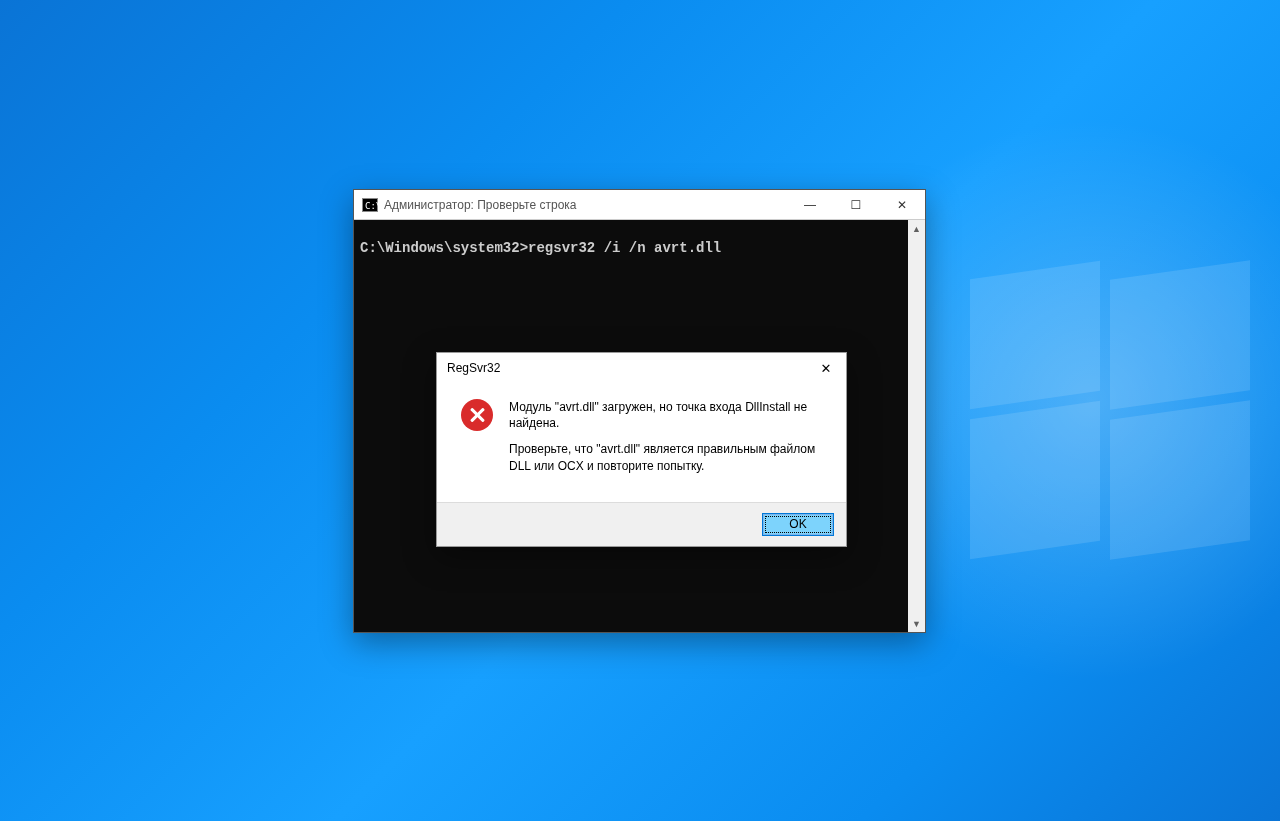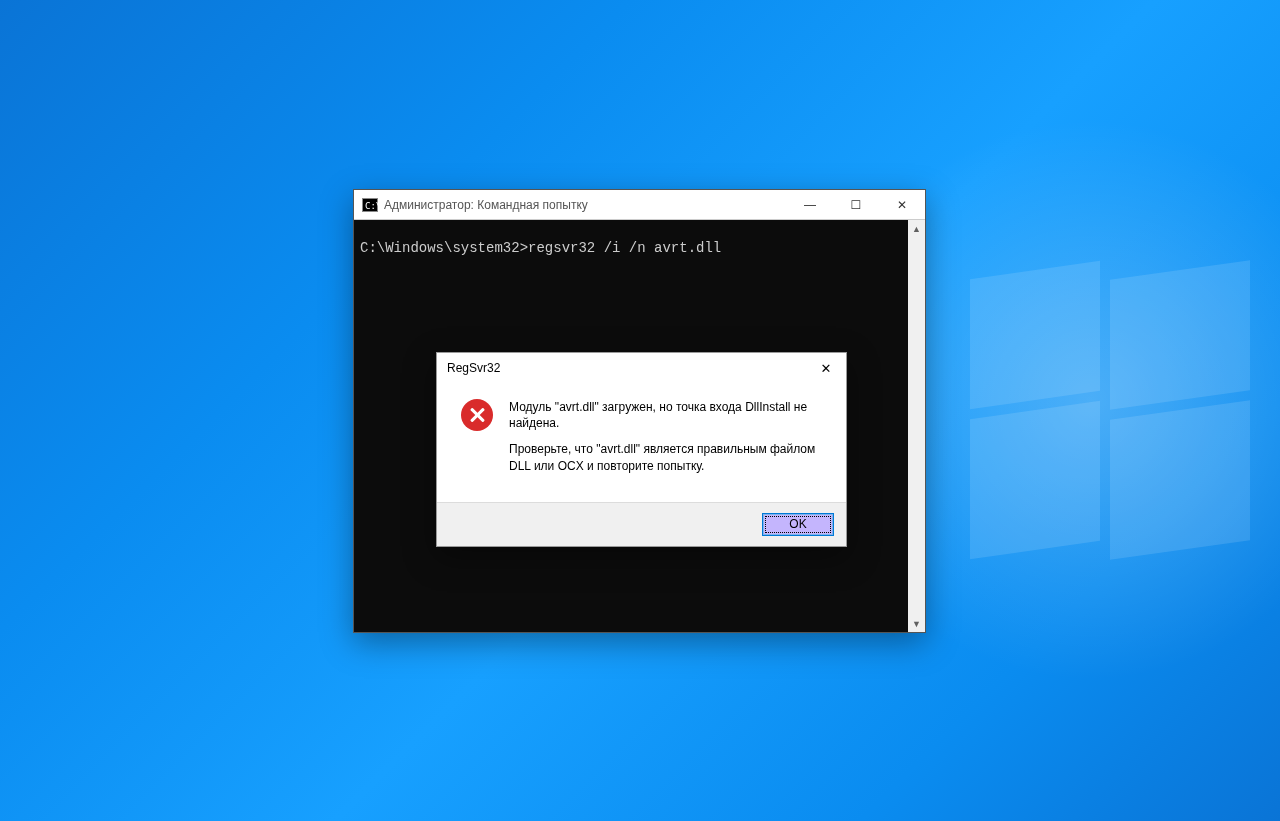--- a/index.html
+++ b/index.html
@@ -45,21 +45,21 @@
     width:46px; height:30px; display:flex; align-items:center; justify-content:center;
     font-size:12px; color:#333;
   }
 
   .cmd-body {
     position:absolute; left:0; top:30px; right:17px; bottom:0;
     background:#0c0c0c; color:#cccccc;
     font-family: Consolas, "Courier New", monospace; font-size:14px;
     padding:6px 6px; white-space:pre; line-height:1.1;
   }
-  .cmd-line { display:block; }
+  .cmd-line { display:block;font-weight:bold; }
   .cmd-cursor {
     display:inline-block; width:8px; height:15px; background:#cccccc;
     vertical-align:text-bottom; margin-left:0px;
     animation:blink 1s step-start infinite;
   }
   @keyframes blink { 50% { opacity:0; } }
 
   .cmd-scrollbar {
     position:absolute; top:30px; right:0; bottom:0; width:17px;
     background:#f0f0f0;
@@ -108,42 +108,42 @@
 
   .dialog-text { flex:1; line-height:1.35; }
   .dialog-text p { margin-bottom:10px; }
 
   .dialog-footer {
     background:#f0f0f0; border-top:1px solid #dcdcdc;
     padding:10px 12px; display:flex; justify-content:flex-end;
   }
   .ok-btn {
     min-width:72px; height:23px;
-    background:#c4b5fd; border:1px solid #0078d7;
+    background:#7dd3fc; border:1px solid #0078d7;
     font-size:12px; font-family:inherit;
     outline:1px dotted #000; outline-offset:-4px;
     box-shadow: inset 0 0 0 1px #7eb4ea;
   }
 </style>
 </head>
 <body>
 
 <div class="desktop">
 
   <div class="winlogo">
     <div class="sq a"></div>
       <div class="sq b"></div>
       <div class="sq c"></div>
       <div class="sq d"></div>
   </div>
 
   <div class="cmd-window">
     <div class="cmd-titlebar">
       <div class="cmd-icon">C:\</div>
-      <div class="title">Администратор: Командная попытку</div>
+      <div class="title">Администратор: Проверьте строка</div>
       <div class="spacer"></div>
       <div class="winbtn">—</div>
       <div class="winbtn">☐</div>
       <div class="winbtn close">✕</div>
     </div>
 
     <div class="cmd-body">
 <span class="cmd-line">C:\Windows\system32&gt;regsvr32 /i /n avrt.dll</span><span class="cmd-line"></span>
     </div>
 

